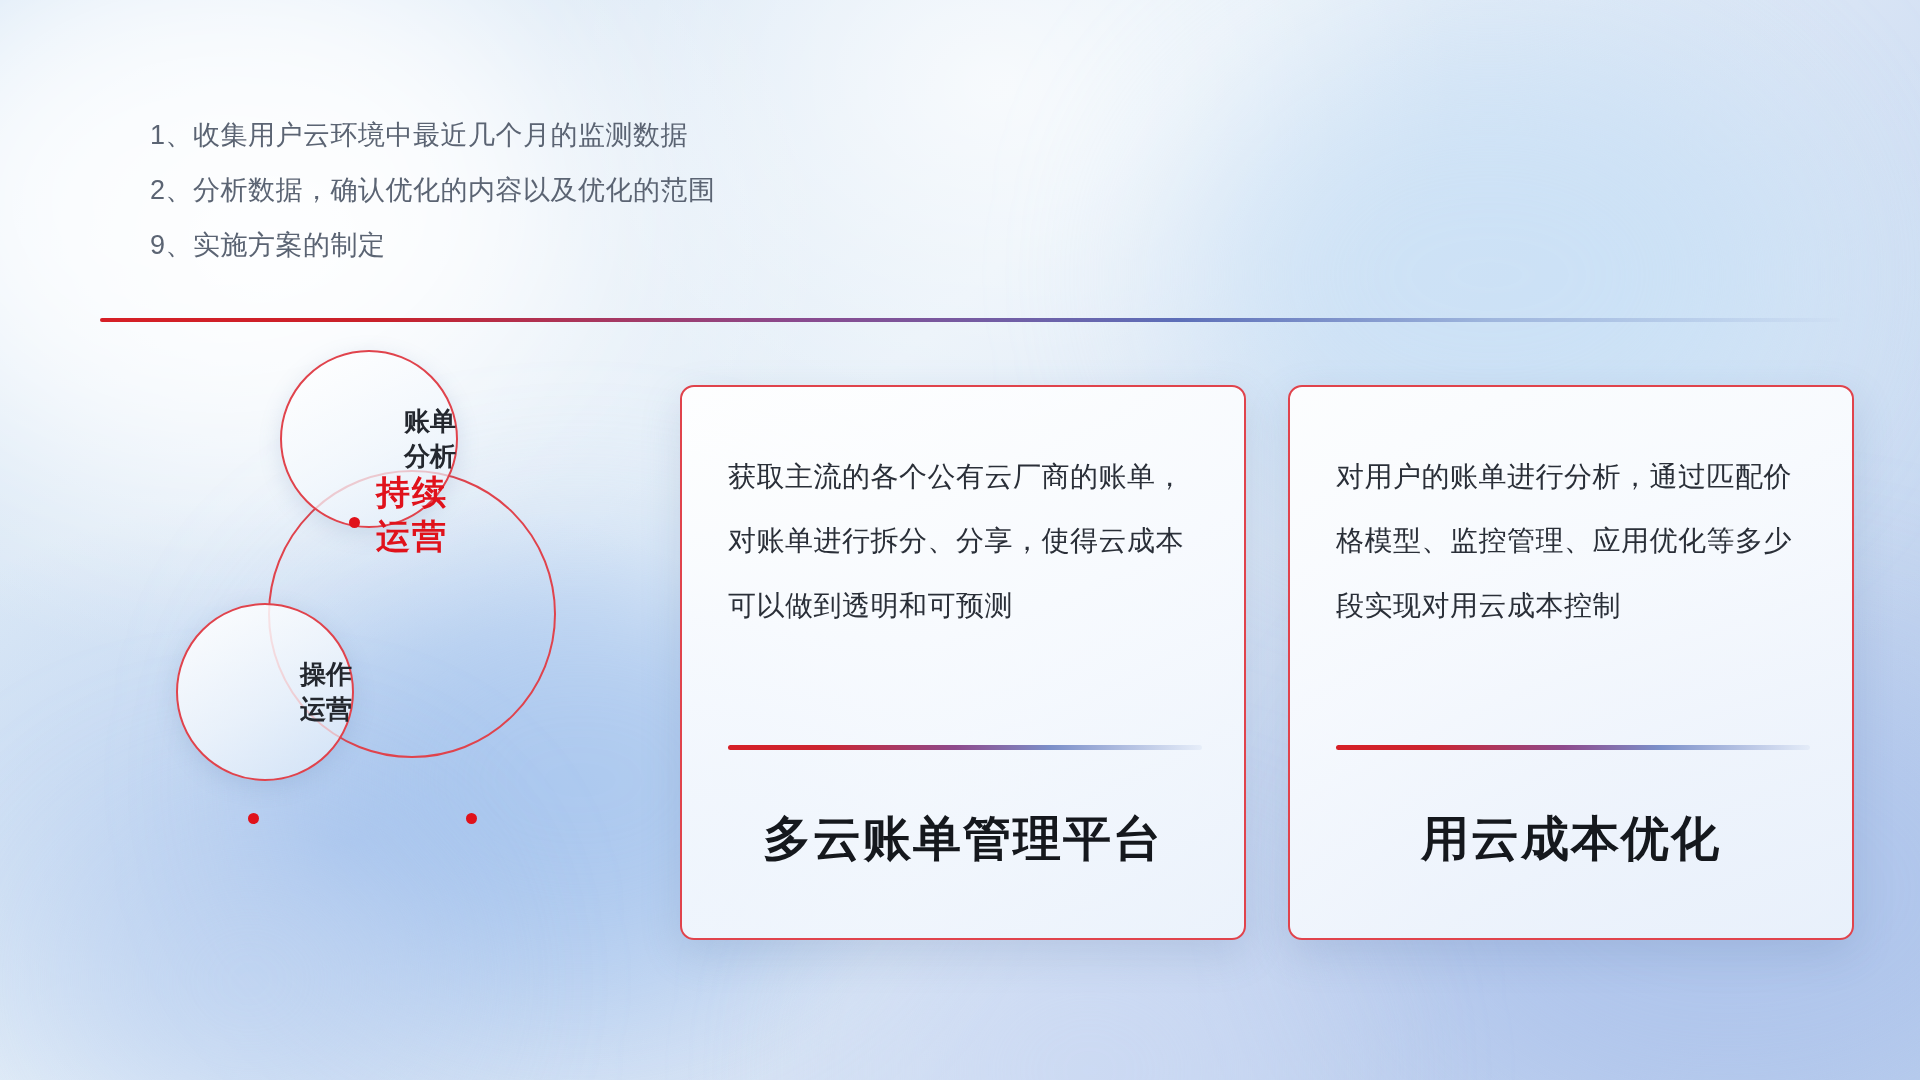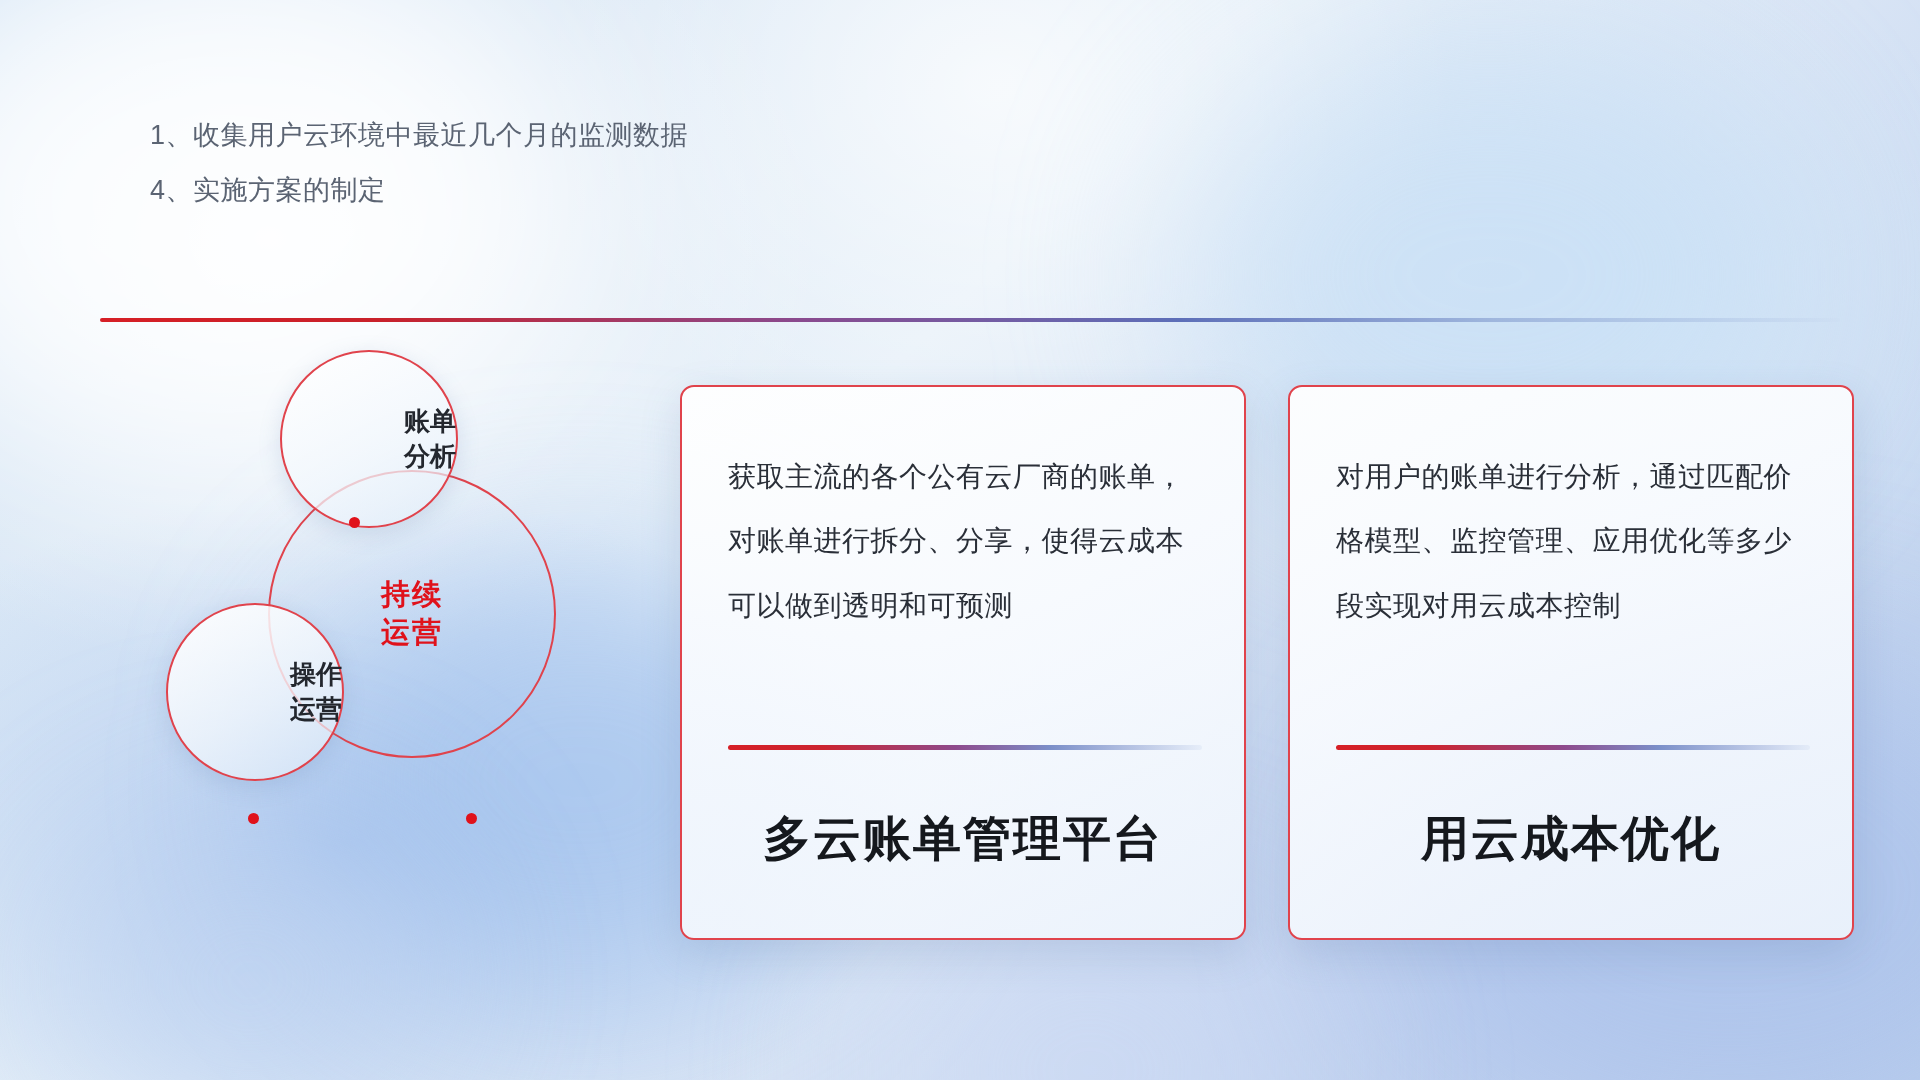--- a/index.html
+++ b/index.html
@@ -70,39 +70,39 @@
     display: flex;
     align-items: center;
     justify-content: flex-end;
     text-align: center;
     color: #23272e;
     font-size: 26px;
     font-weight: bold;
     line-height: 1.34;
   }
   .circle-top   { left: 180px; top: 0px;   width: 174px; height: 174px; }
-  .circle-left  { left: 66px;  top: 253px; width: 174px; height: 174px; }
+  .circle-left  { left: 76px;  top: 253px; width: 174px; height: 174px; }
   .circle-right { left: 278px; top: 253px; width: 174px; height: 174px; }
 
   .ring {
     position: absolute;
     left: 168px; top: 120px;
     width: 288px; height: 288px;
     border-radius: 50%;
     border: 2px solid #e0434c;
     box-sizing: border-box;
   }
   .ring-center {
     position: absolute;
     left: 168px; top: 120px;
     width: 288px; height: 288px;
-    display: flex; align-items: center; justify-content: center;
+    display: flex; justify-content: center;
     text-align: center;
     color: #e0121b;
-    font-size: 29px;
+    font-size: 34px;
     font-weight: bold;
     line-height: 1.3;
     letter-spacing: 2px;
   }
 
   .dot {
     position: absolute;
     width: 11px; height: 11px;
     border-radius: 50%;
     background: #e0121b;
@@ -162,21 +162,22 @@
 
   <div class="bloom bloom-a"></div>
   <div class="bloom bloom-b"></div>
   <div class="bloom bloom-c"></div>
   <div class="bloom bloom-d"></div>
   <div class="bloom bloom-e"></div>
   <div class="bloom bloom-f"></div>
 
   <div class="bullets bullets-left">
     <div class="line">1、收集用户云环境中最近几个月的监测数据</div>
-    <div class="line">4、实施方案的制定</div>
+    <div class="line">2、分析数据，确认优化的内容以及优化的范围</div>
+    <div class="line">9、实施方案的制定</div>
   </div>
 
   <div class="bullets bullets-right">
   </div>
 
   <div class="divider"></div>
 
   <div class="venn">
     <div class="ring"></div>
 

